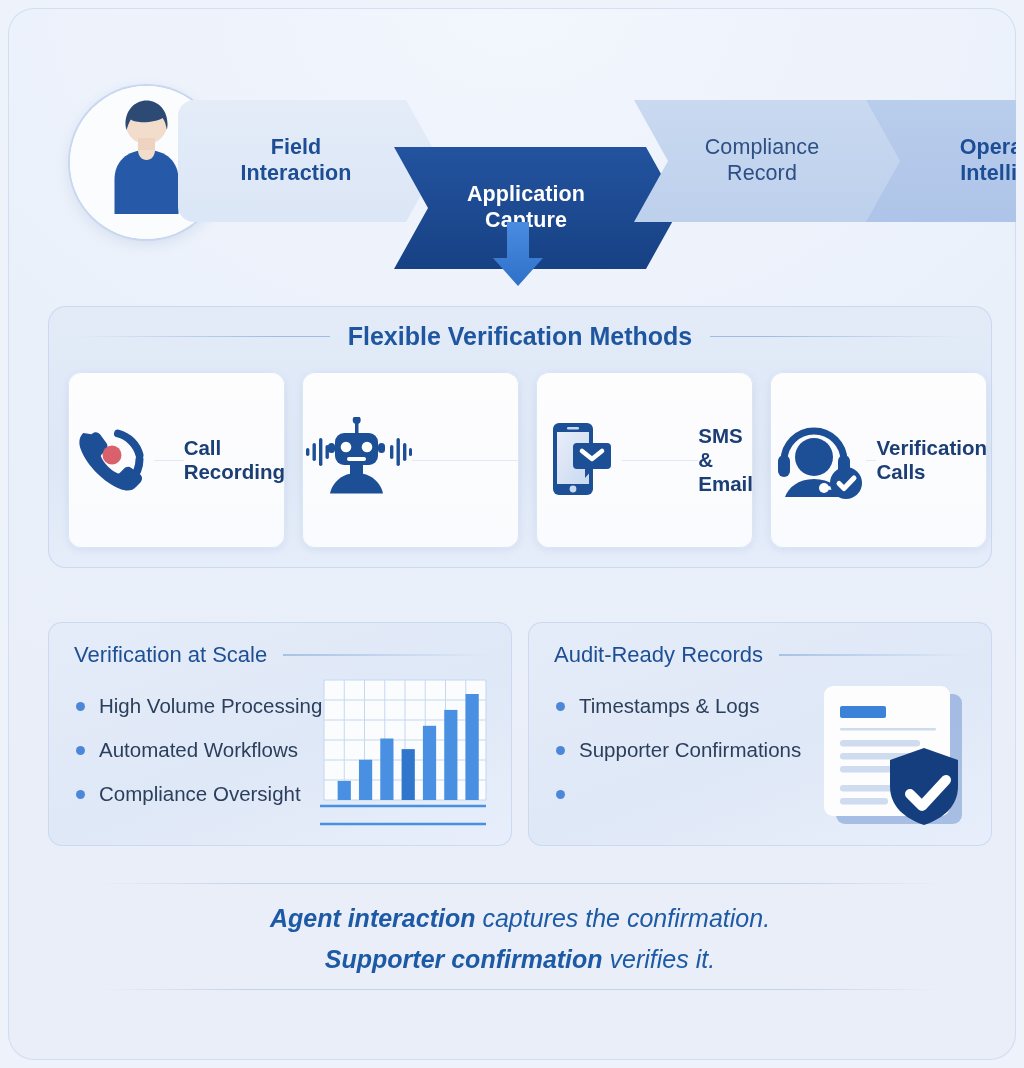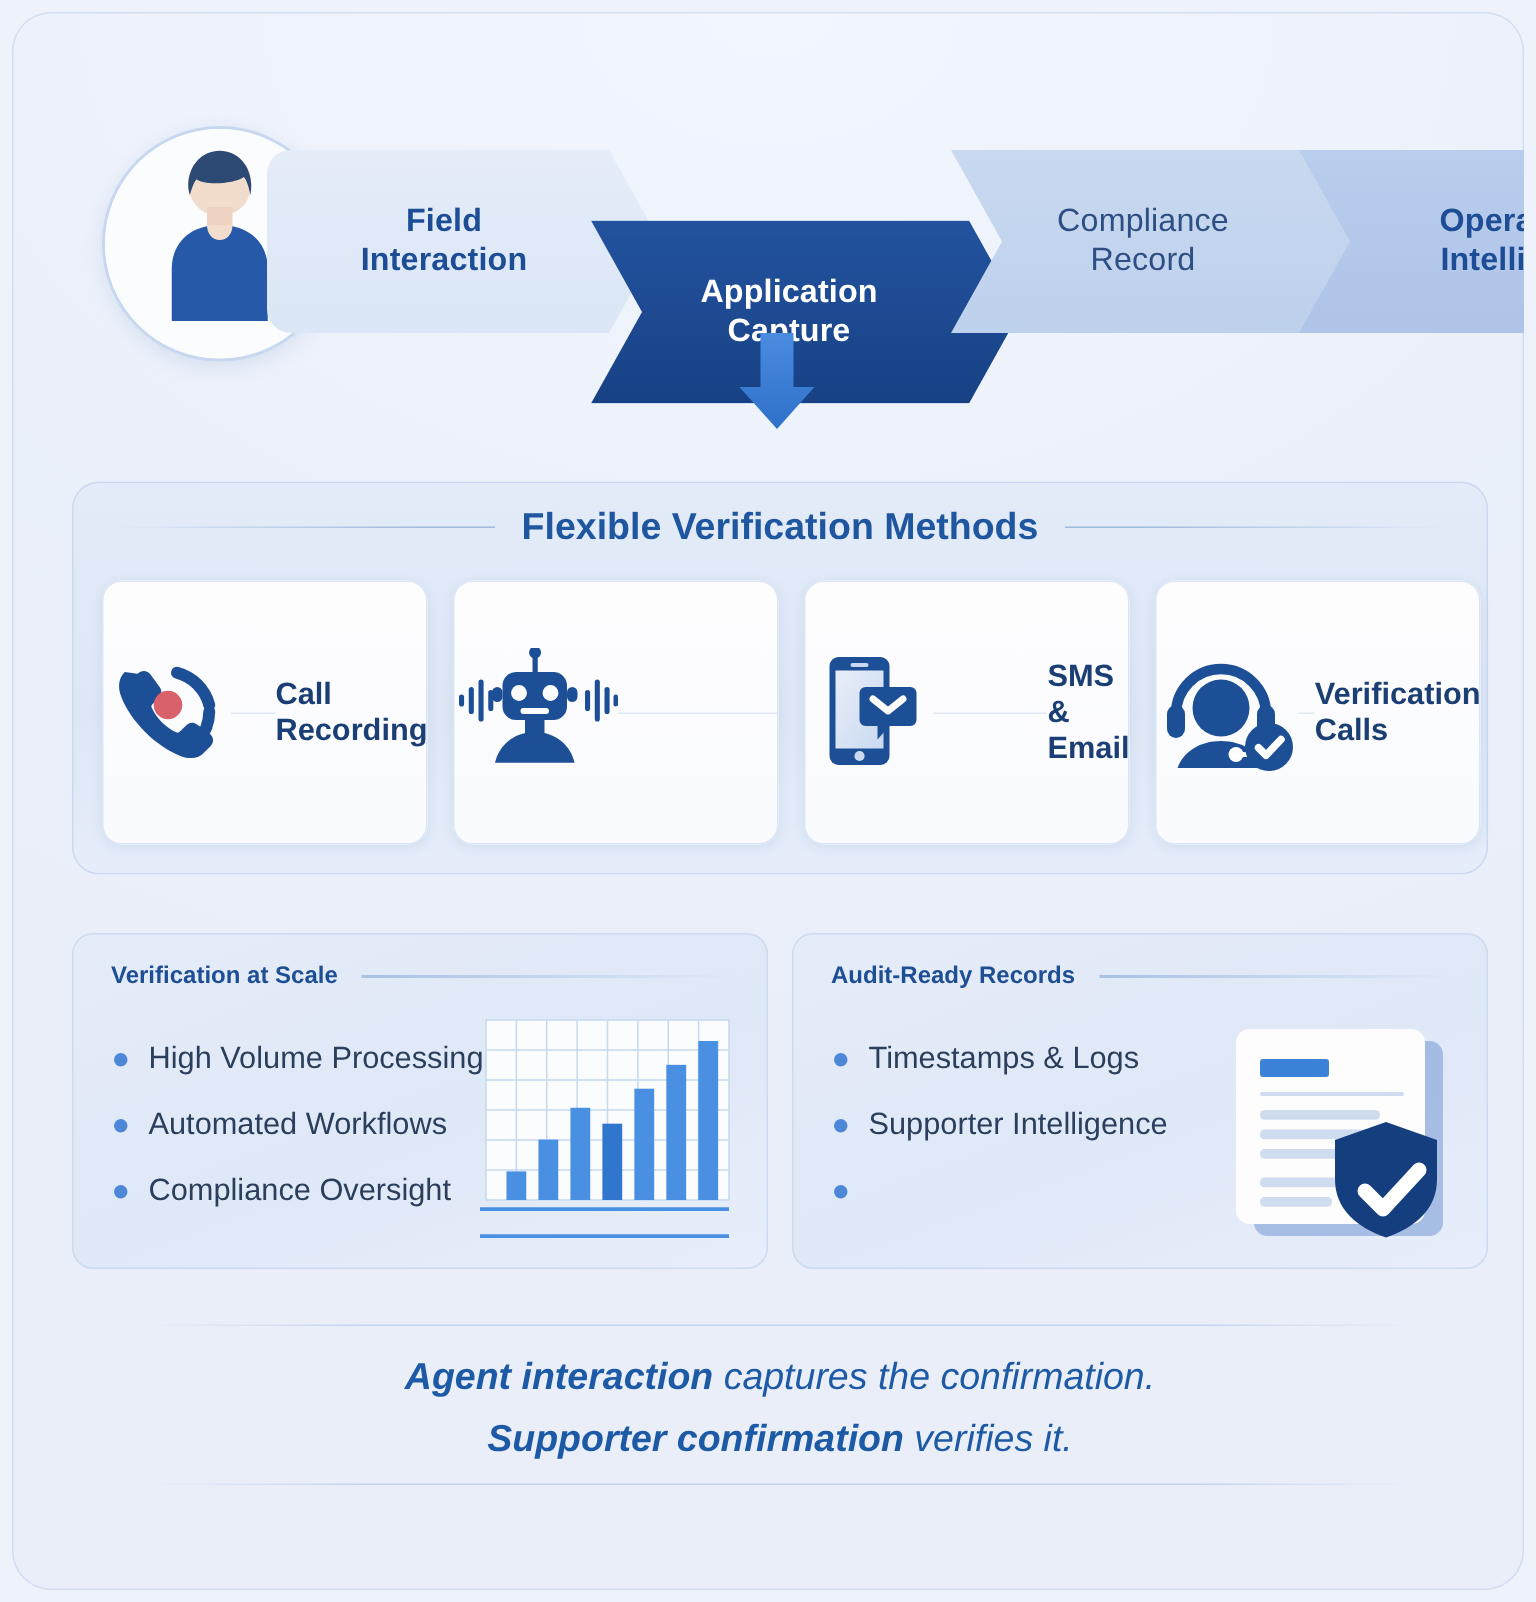--- a/index.html
+++ b/index.html
@@ -119,21 +119,20 @@
   
   .methods {
     position: absolute;
     left: 40px;
     top: 298px;
     width: 944px;
     height: 262px;
     border-radius: 18px;
     background: linear-gradient(180deg, #e3ebf8 0%, #dde7f6 60%, #e6edfa 100%);
     box-shadow: inset 0 0 0 1px rgba(196,213,238,0.8);
-    margin-top: 15px;
   }
   .sec-title-row {
     position: absolute;
     left: 28px;
     top: 16px;
     width: 888px;
     display: flex;
     align-items: center;
     gap: 18px;
   }
@@ -206,22 +205,22 @@
   .bp-title-row {
     position: absolute;
     left: 26px;
     top: 20px;
     right: 22px;
     display: flex;
     align-items: center;
     gap: 16px;
   }
   .bp-title {
-    font-size: 16px;
-    font-weight: bold;
+    font-size: 22px;
+    font-weight: normal;
     color: #1e4f95;
     white-space: nowrap;
   }
   .bp-rule {
     flex: 1;
     height: 1.5px;
     background: linear-gradient(90deg, #a8c2e4 0%, rgba(168,194,228,0) 100%);
   }
 
   .blist {
@@ -490,21 +489,21 @@
       <div class="bp-title">Audit-Ready Records</div>
       <div class="bp-rule"></div>
     </div>
     <ul class="blist">
       <li>
         <span class="dot"></span>
         <span>Timestamps &amp; Logs</span>
       </li>
       <li>
         <span class="dot"></span>
-        <span>Supporter Intelligence</span>
+        <span>Supporter Confirmations</span>
       </li>
       <li>
         <span class="dot"></span>
       </li>
     </ul>
     <div class="doc-holder">
       <svg width="168" height="152" viewBox="0 0 168 152">
         <rect x="24" y="14" width="126" height="130" rx="9" fill="#5b86c9" opacity="0.45"></rect>
         <rect x="12" y="6" width="126" height="130" rx="9" fill="#fdfdfe"></rect>
         <rect x="28" y="26" width="46" height="12" rx="2" fill="#3b82d8"></rect>

